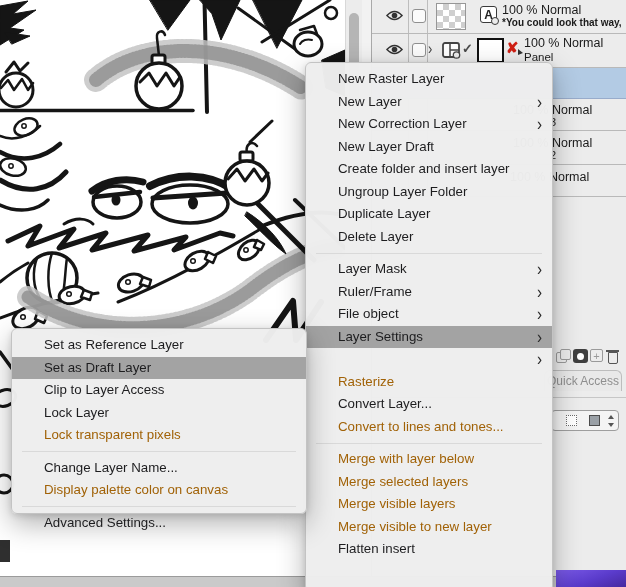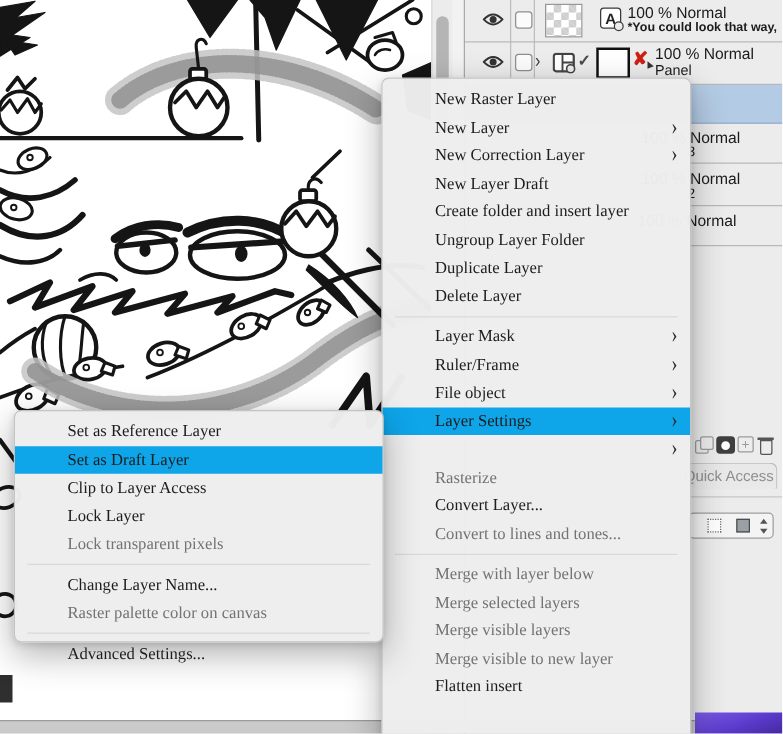--- a/index.html
+++ b/index.html
@@ -63,23 +63,23 @@
   .stepper::before{content:"";position:absolute;left:2px;top:1px;border-left:3.5px solid transparent;border-right:3.5px solid transparent;border-bottom:4px solid #555;}
   .stepper::after{content:"";position:absolute;left:2px;bottom:1px;border-left:3.5px solid transparent;border-right:3.5px solid transparent;border-top:4px solid #555;}
   
   .bottom-strip{position:absolute;left:0;top:576px;width:556px;height:11px;background:#cacaca;border-top:1px solid #9b9b9b;z-index:3;}
   .purple-block{position:absolute;left:556px;top:570px;width:70px;height:17px;background:linear-gradient(160deg,#7b5be8 0%,#5a3bcb 55%,#46289f 100%);z-index:3;}
   
   .menu{position:absolute;background:rgba(238,238,238,0.98);border:1px solid #c3c3c3;border-radius:6px;
     box-shadow:0 10px 28px rgba(0,0,0,0.3),0 2px 6px rgba(0,0,0,0.12);box-sizing:border-box;padding-top:5px;}
   .main-menu{left:305px;top:62px;width:248px;height:530px;z-index:10;}
   .sub-menu{left:11px;top:328px;width:296px;height:186px;z-index:11;}
-  .menu-item{position:relative;height:22.5px;line-height:22.5px;font-size:13.3px;color:#1d1d1f;padding-left:42px;white-space:nowrap;font-family:Liberation Serif, serif;}
-  .menu-item.disabled{color:#737373;}
-  .menu-item.highlighted{background:#0ea5e9;}
+  .menu-item{position:relative;height:22.5px;line-height:22.5px;font-size:13.3px;color:#1d1d1f;padding-left:32px;white-space:nowrap;}
+  .menu-item.disabled{color:#a16207;}
+  .menu-item.highlighted{background:#a3a3a3;}
   .menu-item .arrow{position:absolute;right:10px;top:0;font-size:15px;color:#2b2b2b;transform:scaleY(1.25);}
   .menu-sep{height:10px;position:relative;}
   .menu-sep::after{content:"";position:absolute;left:10px;right:10px;top:4.5px;height:1px;background:#d9d9d9;}
 </style>
 </head>
 <body>
 
 <div class="screen">
 
   <svg class="canvas" viewBox="0 0 345 587" xmlns="http://www.w3.org/2000/svg">
@@ -273,17 +273,17 @@
       <div class="menu-item"><span>Flatten insert</span></div>
     </div>
   <div class="menu sub-menu" id="sub-menu">
       <div class="menu-item"><span>Set as Reference Layer</span></div>
       <div class="menu-item highlighted"><span>Set as Draft Layer</span></div>
       <div class="menu-item"><span>Clip to Layer Access</span></div>
       <div class="menu-item"><span>Lock Layer</span></div>
       <div class="menu-item disabled"><span>Lock transparent pixels</span></div>
       <div class="menu-sep"></div>
       <div class="menu-item"><span>Change Layer Name...</span></div>
-      <div class="menu-item disabled"><span>Raster palette color on canvas</span></div>
+      <div class="menu-item disabled"><span>Display palette color on canvas</span></div>
       <div class="menu-sep"></div>
       <div class="menu-item"><span>Advanced Settings...</span></div>
     </div>
 </div>
 
 </body></html>

